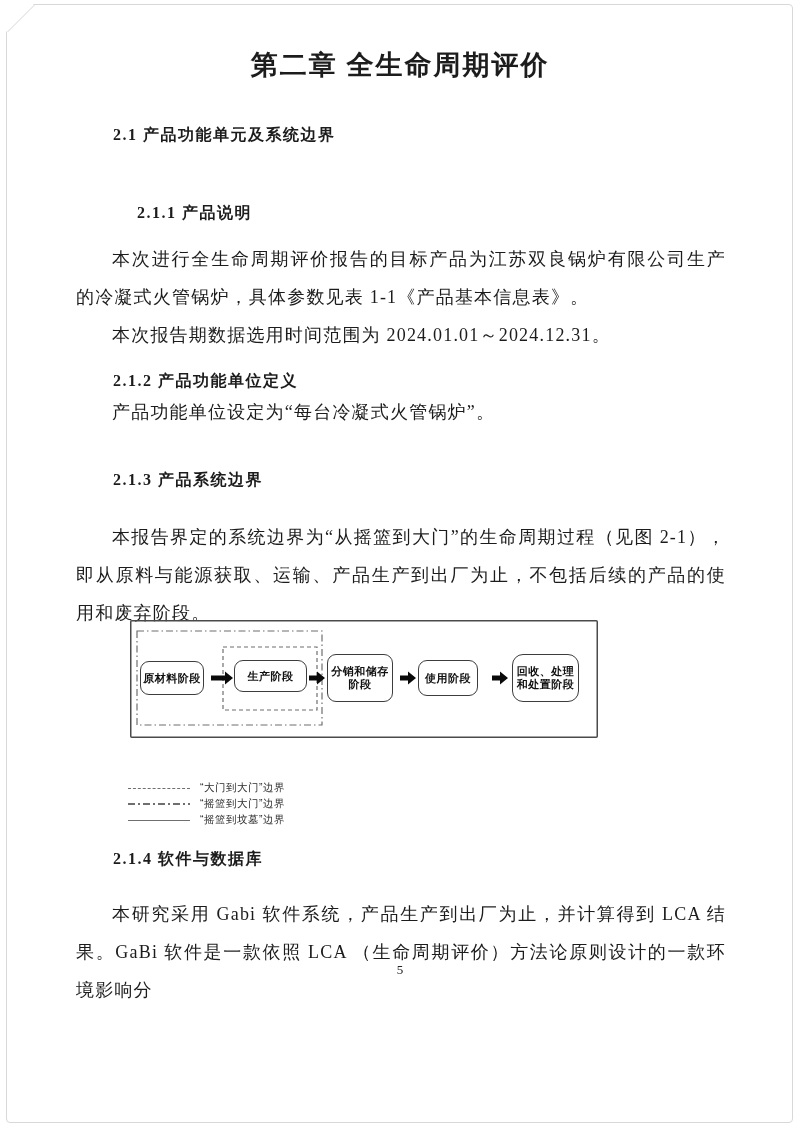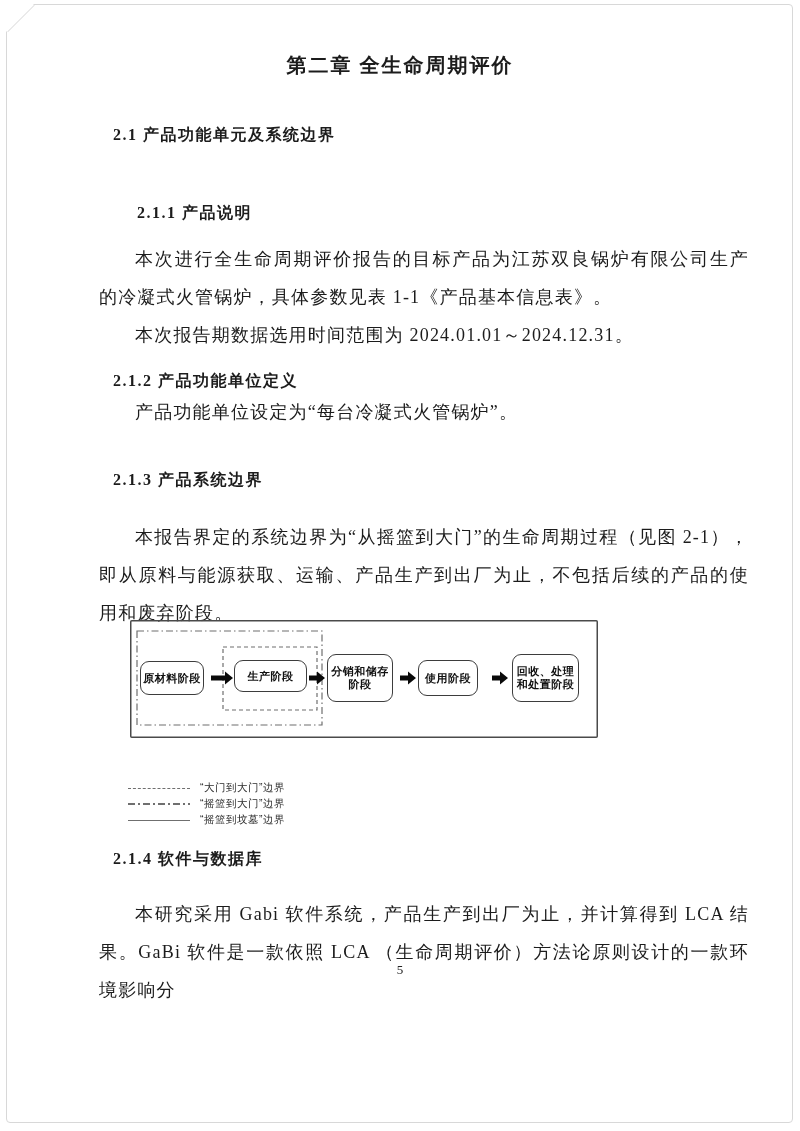--- a/index.html
+++ b/index.html
@@ -16,31 +16,31 @@
     position:absolute;left:-1px;top:-1px;width:28px;height:28px;background:#fff;
     clip-path:polygon(0 0,100% 0,0 100%);
   }
   .corner-line{
     position:absolute;left:-5px;top:13px;width:38px;height:1px;background:#e2e2e2;
     transform:rotate(-45deg);
   }
   
   .chapter-title{
     position:absolute;top:50px;left:0;width:800px;text-align:center;
-    font-size:20px;font-weight:700;letter-spacing:2px;line-height:30px;
+    font-size:27px;font-weight:700;letter-spacing:2px;line-height:30px;
   }
   .h2{
     position:absolute;left:113px;font-size:16px;font-weight:700;
     letter-spacing:1.5px;line-height:26px;white-space:nowrap;
   }
   .para{
     position:absolute;left:76px;width:650px;font-size:18px;line-height:38px;
     letter-spacing:1.2px;text-align:justify;text-justify:inter-character;
   }
-  .indent{text-indent:2em;margin-left:23px;}
+  .indent{text-indent:2em;}
   .pos-s21{top:122px;}
   .pos-s211{top:200px;margin-left:24px;}
   .pos-p211a{top:240px;}
   .pos-p211b{top:316px;}
   .pos-s212{top:368px;}
   .pos-p212{top:393px;}
   .pos-s213{top:467px;}
   .pos-p213{top:518px;}
   .pos-s214{top:846px;}
   .pos-p214{top:895px;}
@@ -56,21 +56,21 @@
     border:1.5px solid #3d3d3d;border-radius:9px;
     display:flex;flex-direction:column;align-items:center;justify-content:center;
     font-family:"Liberation Sans","DejaVu Sans",sans-serif;
     font-size:11px;font-weight:700;line-height:13px;letter-spacing:0.5px;
     color:#111;text-align:center;
   }
   .sb1{left:10px;top:41px;width:64px;height:34px;}
   .sb2{left:104px;top:40px;width:73px;height:32px;}
   .sb3{left:197px;top:34px;width:66px;height:48px;}
   .sb4{left:288px;top:40px;width:60px;height:36px;}
-  .sb5{left:382px;top:34px;width:67px;height:48px;}
+  .sb5{left:382px;top:34px;width:67px;height:48px;border-radius:11px;}
   
   .legend{position:absolute;left:128px;top:780px;}
   .legend-row{display:flex;align-items:center;height:16px;}
   .legend-sample{width:62px;margin-right:10px;height:0;}
   .ls-dashed{border-top:1.6px dashed #6f6f6f;}
   .ls-dashdot{height:1.6px;border:none;background:repeating-linear-gradient(
       to right,#6f6f6f 0 7px,transparent 7px 10px,#6f6f6f 10px 12px,transparent 12px 15px);}
   .ls-solid{border-top:1.6px solid #6f6f6f;}
   .legend-label{
     font-family:"Liberation Sans","DejaVu Sans",sans-serif;

